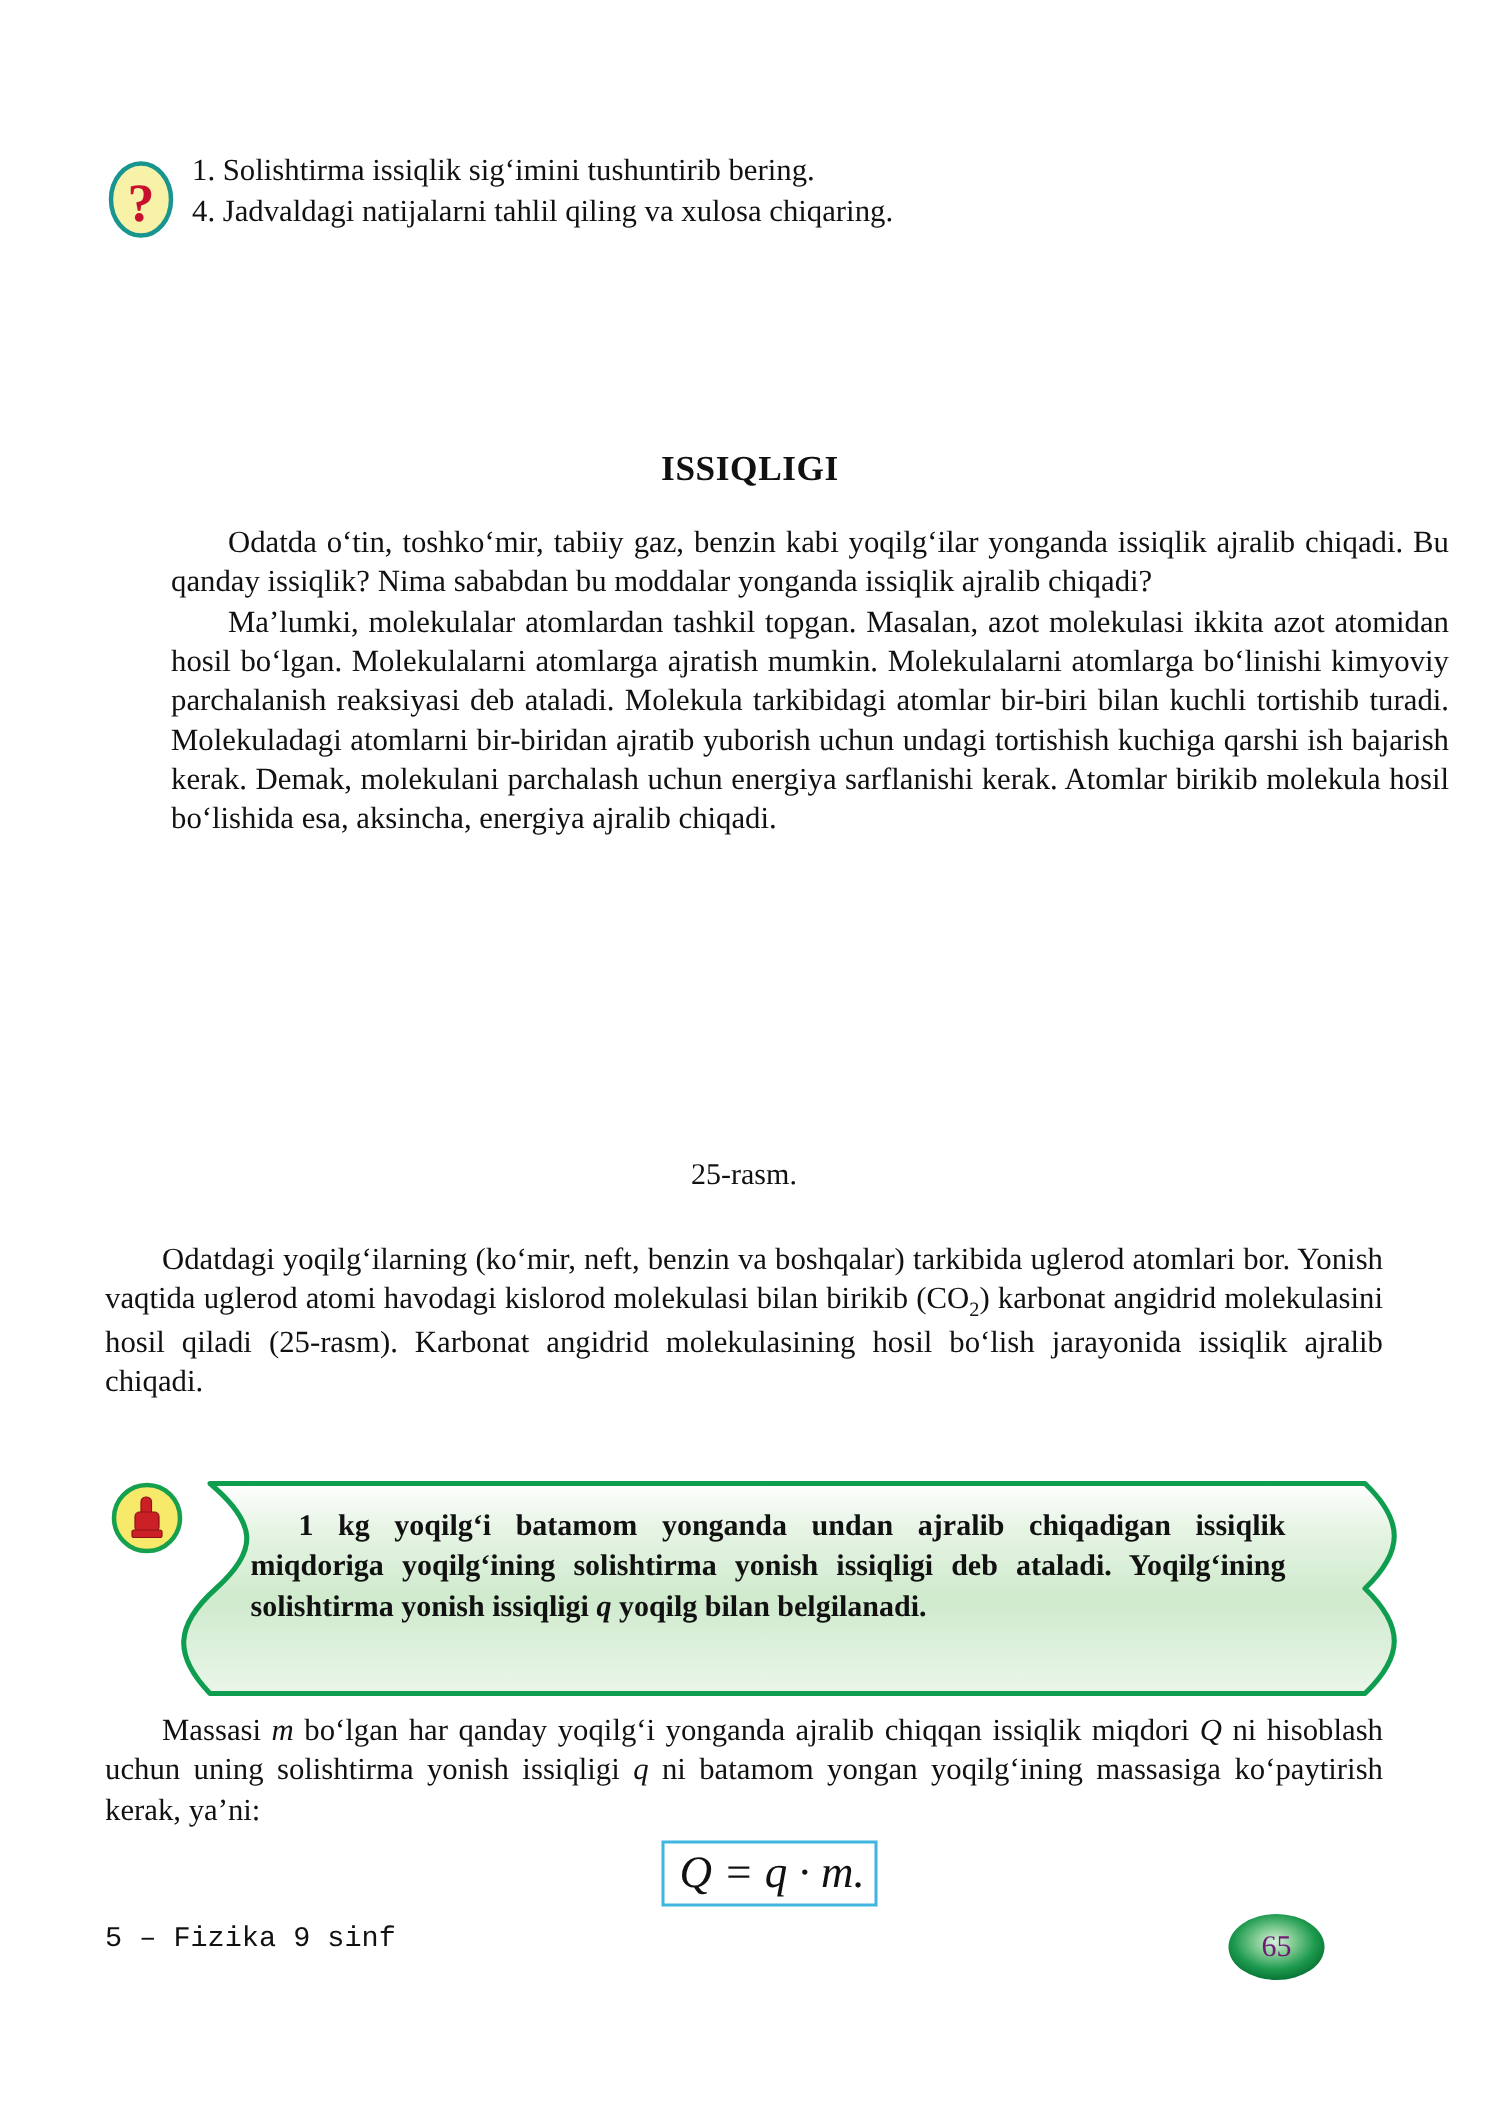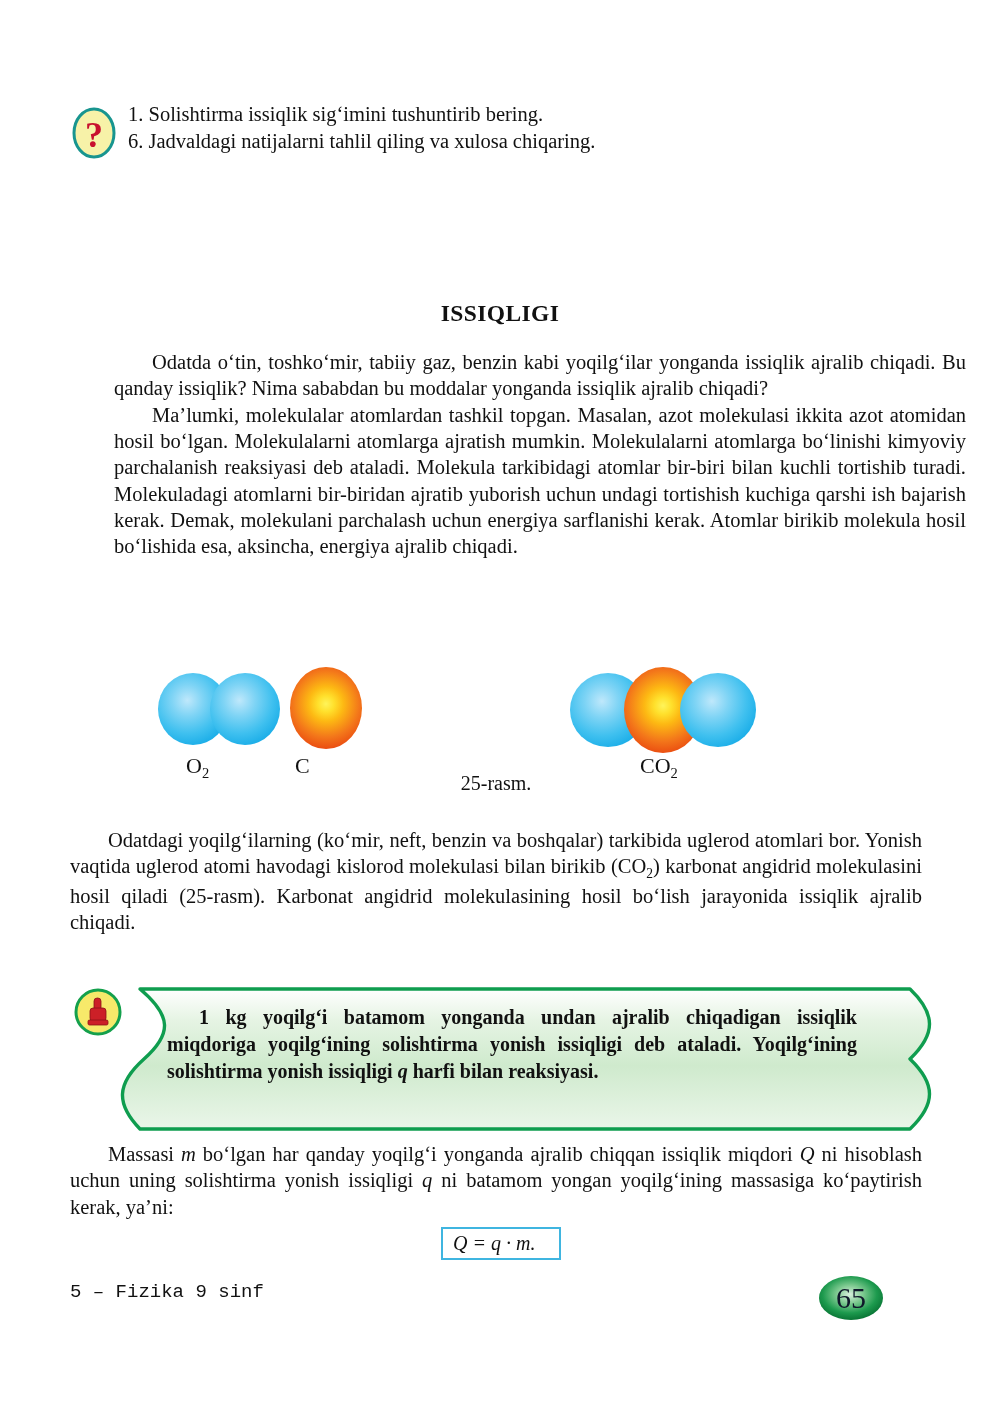--- a/index.html
+++ b/index.html
@@ -151,24 +151,24 @@
     text-indent: 32px;
     z-index: 2;
   }
   .def-text i { font-style: italic; }
 
   
   .formula-box {
     position: absolute;
     left: 441px;
     top: 1227px;
-    padding: 3px 24px 4px 10px;
+    padding: 3px 6px 4px 10px;
     border: 2px solid #3fb5e0;
     background: #ffffff;
-    font-size: 20px;
+    font-size: 30px;
     font-style: italic;
     line-height: 1.1;
     white-space: nowrap;
   }
 
   
   .footer-left {
     position: absolute;
     left: 70px;
     top: 1281px;
@@ -183,76 +183,50 @@
     height: 46px;
   }
   .page-badge-num {
     position: absolute;
     left: 0; top: 0;
     width: 66px;
     height: 46px;
     display: flex;
     align-items: center;
     justify-content: center;
-    font-size: 30px;
-    color: #0f172a;
+    font-size: 20px;
+    color: #701a75;
     z-index: 2;
   }
 </style>
 </head>
 <body>
 
 <div class="page">
 
   <div class="question-block">
     <svg class="q-icon" viewBox="0 0 44 52">
       <ellipse cx="22" cy="26" rx="20" ry="24" fill="#f7f2a8" stroke="#18958f" stroke-width="3"></ellipse>
       <text x="22" y="40" text-anchor="middle" font-family="'Liberation Serif', serif" font-size="36" font-weight="bold" fill="#c8102e">?</text>
     </svg>
     <div class="q-list">
       <div class="q-item">1. Solishtirma issiqlik sig‘imini tushuntirib bering.</div>
-      <div class="q-item">6. Jadvaldagi natijalarni tahlil qiling va xulosa chiqaring.</div>
+      <div class="q-item">4. Jadvaldagi natijalarni tahlil qiling va xulosa chiqaring.</div>
     </div>
   </div>
 
   <div class="section-title">
     <span class="line2">ISSIQLIGI</span>
   </div>
 
   <div class="body-text" id="para-group-1">
     <p>Odatda  o‘tin, toshko‘mir, tabiiy gaz, benzin kabi yoqilg‘ilar  yonganda issiqlik ajralib  chiqadi. Bu qanday issiqlik? Nima sababdan bu moddalar  yonganda issiqlik ajralib chiqadi?</p>
     <p>Ma’lumki, molekulalar  atomlardan tashkil topgan. Masalan, azot molekulasi ikkita azot atomidan hosil bo‘lgan. Molekulalarni atomlarga ajratish  mumkin. Molekulalarni atomlarga bo‘linishi kimyoviy parchalanish reaksiyasi deb ataladi. Molekula tarkibidagi atomlar bir-biri bilan kuchli tortishib turadi. Molekuladagi atomlarni bir-biridan ajratib yuborish uchun undagi tortishish  kuchiga qarshi ish bajarish kerak. Demak, molekulani parchalash uchun  energiya sarflanishi kerak. Atomlar birikib molekula hosil bo‘lishida esa, aksincha, energiya ajralib chiqadi.</p>
   </div>
 
-  <div class="figure">
-
-    <div class="mol-group" style="left:88px; top:12px; width:128px; height:82px;">
-      <div class="atom atom-o" style="left:0px;  top:6px; width:70px; height:72px;"></div>
-      <div class="atom atom-o" style="left:52px; top:6px; width:70px; height:72px;"></div>
-    </div>
-    <div class="mol-label" style="left:116px; top:98px;">
-      <span>O</span><sub>2</sub>
-    </div>
-
-    <div class="mol-group" style="left:220px; top:12px; width:80px; height:82px;">
-      <div class="atom atom-c" style="left:0px; top:0px; width:72px; height:82px;"></div>
-    </div>
-    <div class="mol-label" style="left:225px; top:98px;">
-      <span>C</span>
-    </div>
-
-    <div class="mol-group" style="left:500px; top:12px; width:190px; height:82px;">
-      <div class="atom atom-o" style="left:0px;   top:6px; width:76px; height:74px;"></div>
-      <div class="atom atom-c" style="left:54px;  top:0px; width:78px; height:86px; z-index:1;"></div>
-      <div class="atom atom-o" style="left:110px; top:6px; width:76px; height:74px; z-index:2;"></div>
-    </div>
-    <div class="mol-label" style="left:570px; top:98px;">
-      <span>CO</span><sub>2</sub>
-    </div>
-  </div>
 
   <div class="fig-caption">25-rasm.</div>
 
   <div class="body-text" id="para-group-2">
     <p><span>Odatdagi yoqilg‘ilarning (ko‘mir, neft, benzin va boshqalar) tarkibida uglerod atomlari bor. Yonish vaqtida uglerod atomi havodagi kislorod molekulasi bilan birikib (CO<sub style="font-size:0.66em">2</sub>) karbonat angidrid molekulasini hosil qiladi (25-rasm). Karbonat angidrid molekulasining  hosil bo‘lish jarayonida issiqlik ajralib chiqadi.</span></p>
   </div>
 
   <div class="def-wrap">
 
     <svg class="def-icon" viewBox="0 0 48 48">
@@ -275,21 +249,21 @@
       </defs>
       <path d="M 30 3
                C 62 30, 62 48, 34 73
                C 6 98, 6 118, 30 143
                L 800 143
                C 826 118, 826 98, 800 73
                C 826 48, 826 28, 800 3
                Z" fill="url(#scrollGrad)" stroke="#0f9d4f" stroke-width="3.4" stroke-linejoin="round"></path>
     </svg>
 
-    <div class="def-text"><span>1 kg yoqilg‘i batamom yonganda undan ajralib chiqadigan issiqlik miqdoriga yoqilg‘ining solishtirma yonish issiqligi deb ataladi. Yoqilg‘ining solishtirma yonish issiqligi </span><i>q</i><span> harfi bilan reaksiyasi.</span></div>
+    <div class="def-text"><span>1 kg yoqilg‘i batamom yonganda undan ajralib chiqadigan issiqlik miqdoriga yoqilg‘ining solishtirma yonish issiqligi deb ataladi. Yoqilg‘ining solishtirma yonish issiqligi </span><i>q</i><span> yoqilg bilan belgilanadi.</span></div>
   </div>
 
   <div class="body-text" id="para-group-3">
     <p>Massasi <i>m</i> bo‘lgan har qanday yoqilg‘i yonganda ajralib chiqqan issiqlik miqdori <i>Q</i> ni hisoblash uchun uning solishtirma  yonish issiqligi <i>q</i> ni batamom yongan yoqilg‘ining massasiga ko‘paytirish kerak, ya’ni:</p>
   </div>
 
   <div class="formula-box">Q = q · m.</div>
 
   <div class="footer-left">5 – Fizika 9 sinf</div>
 

